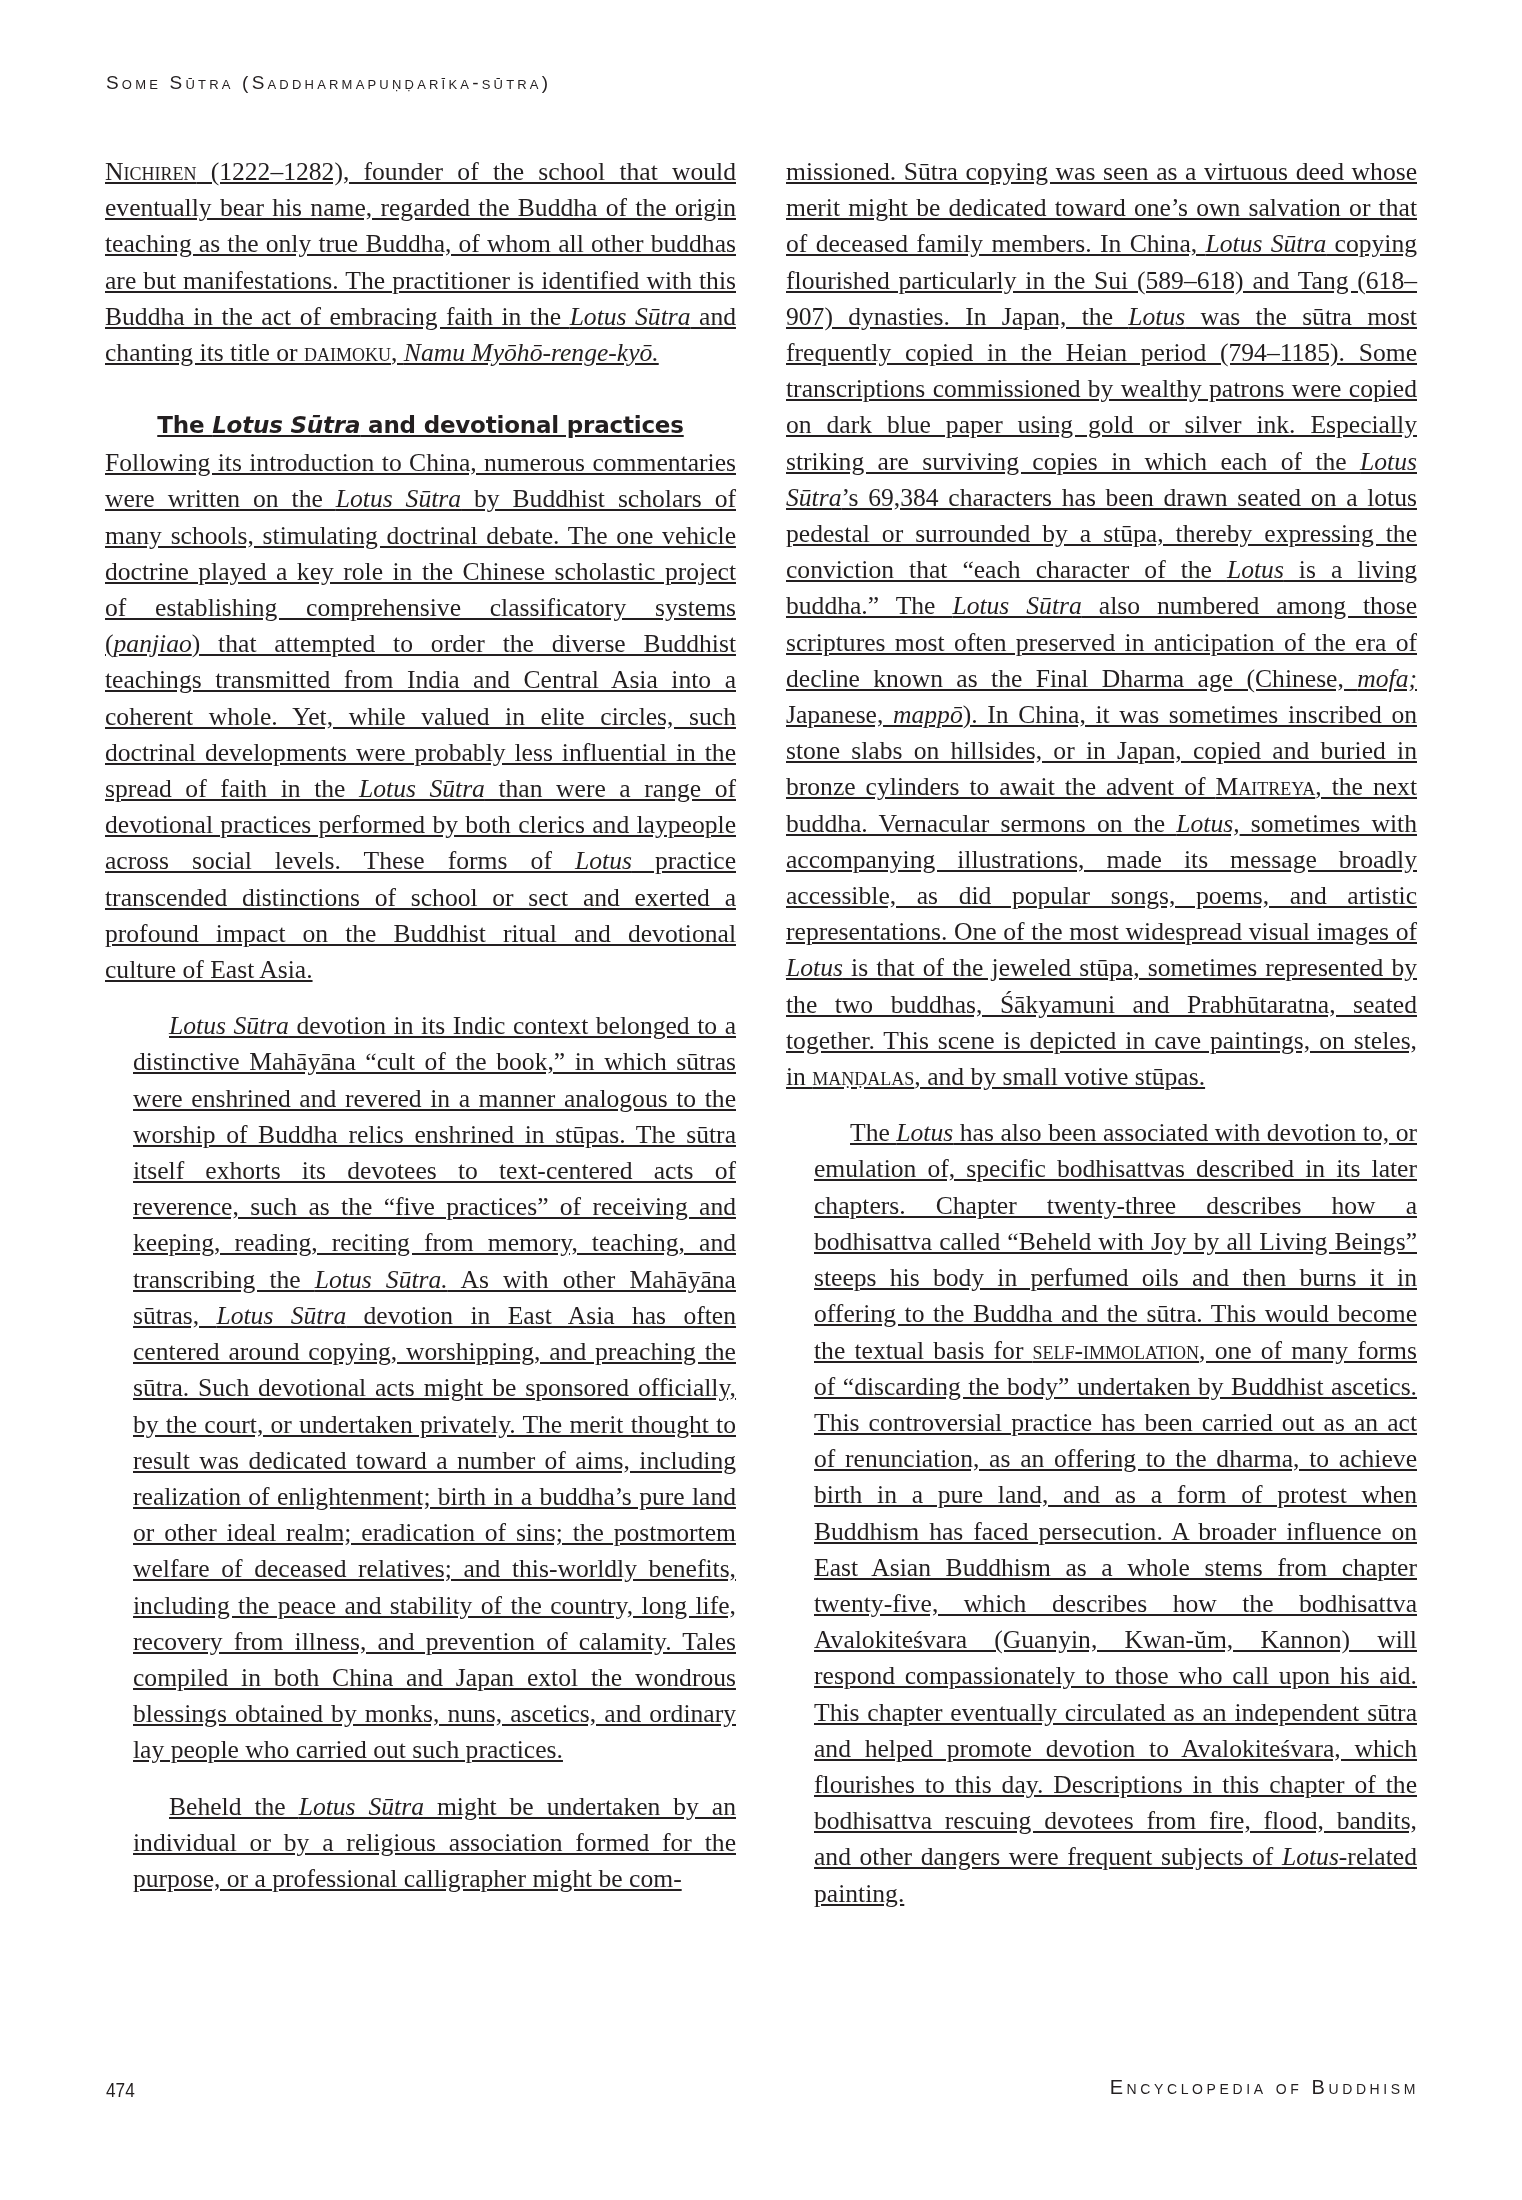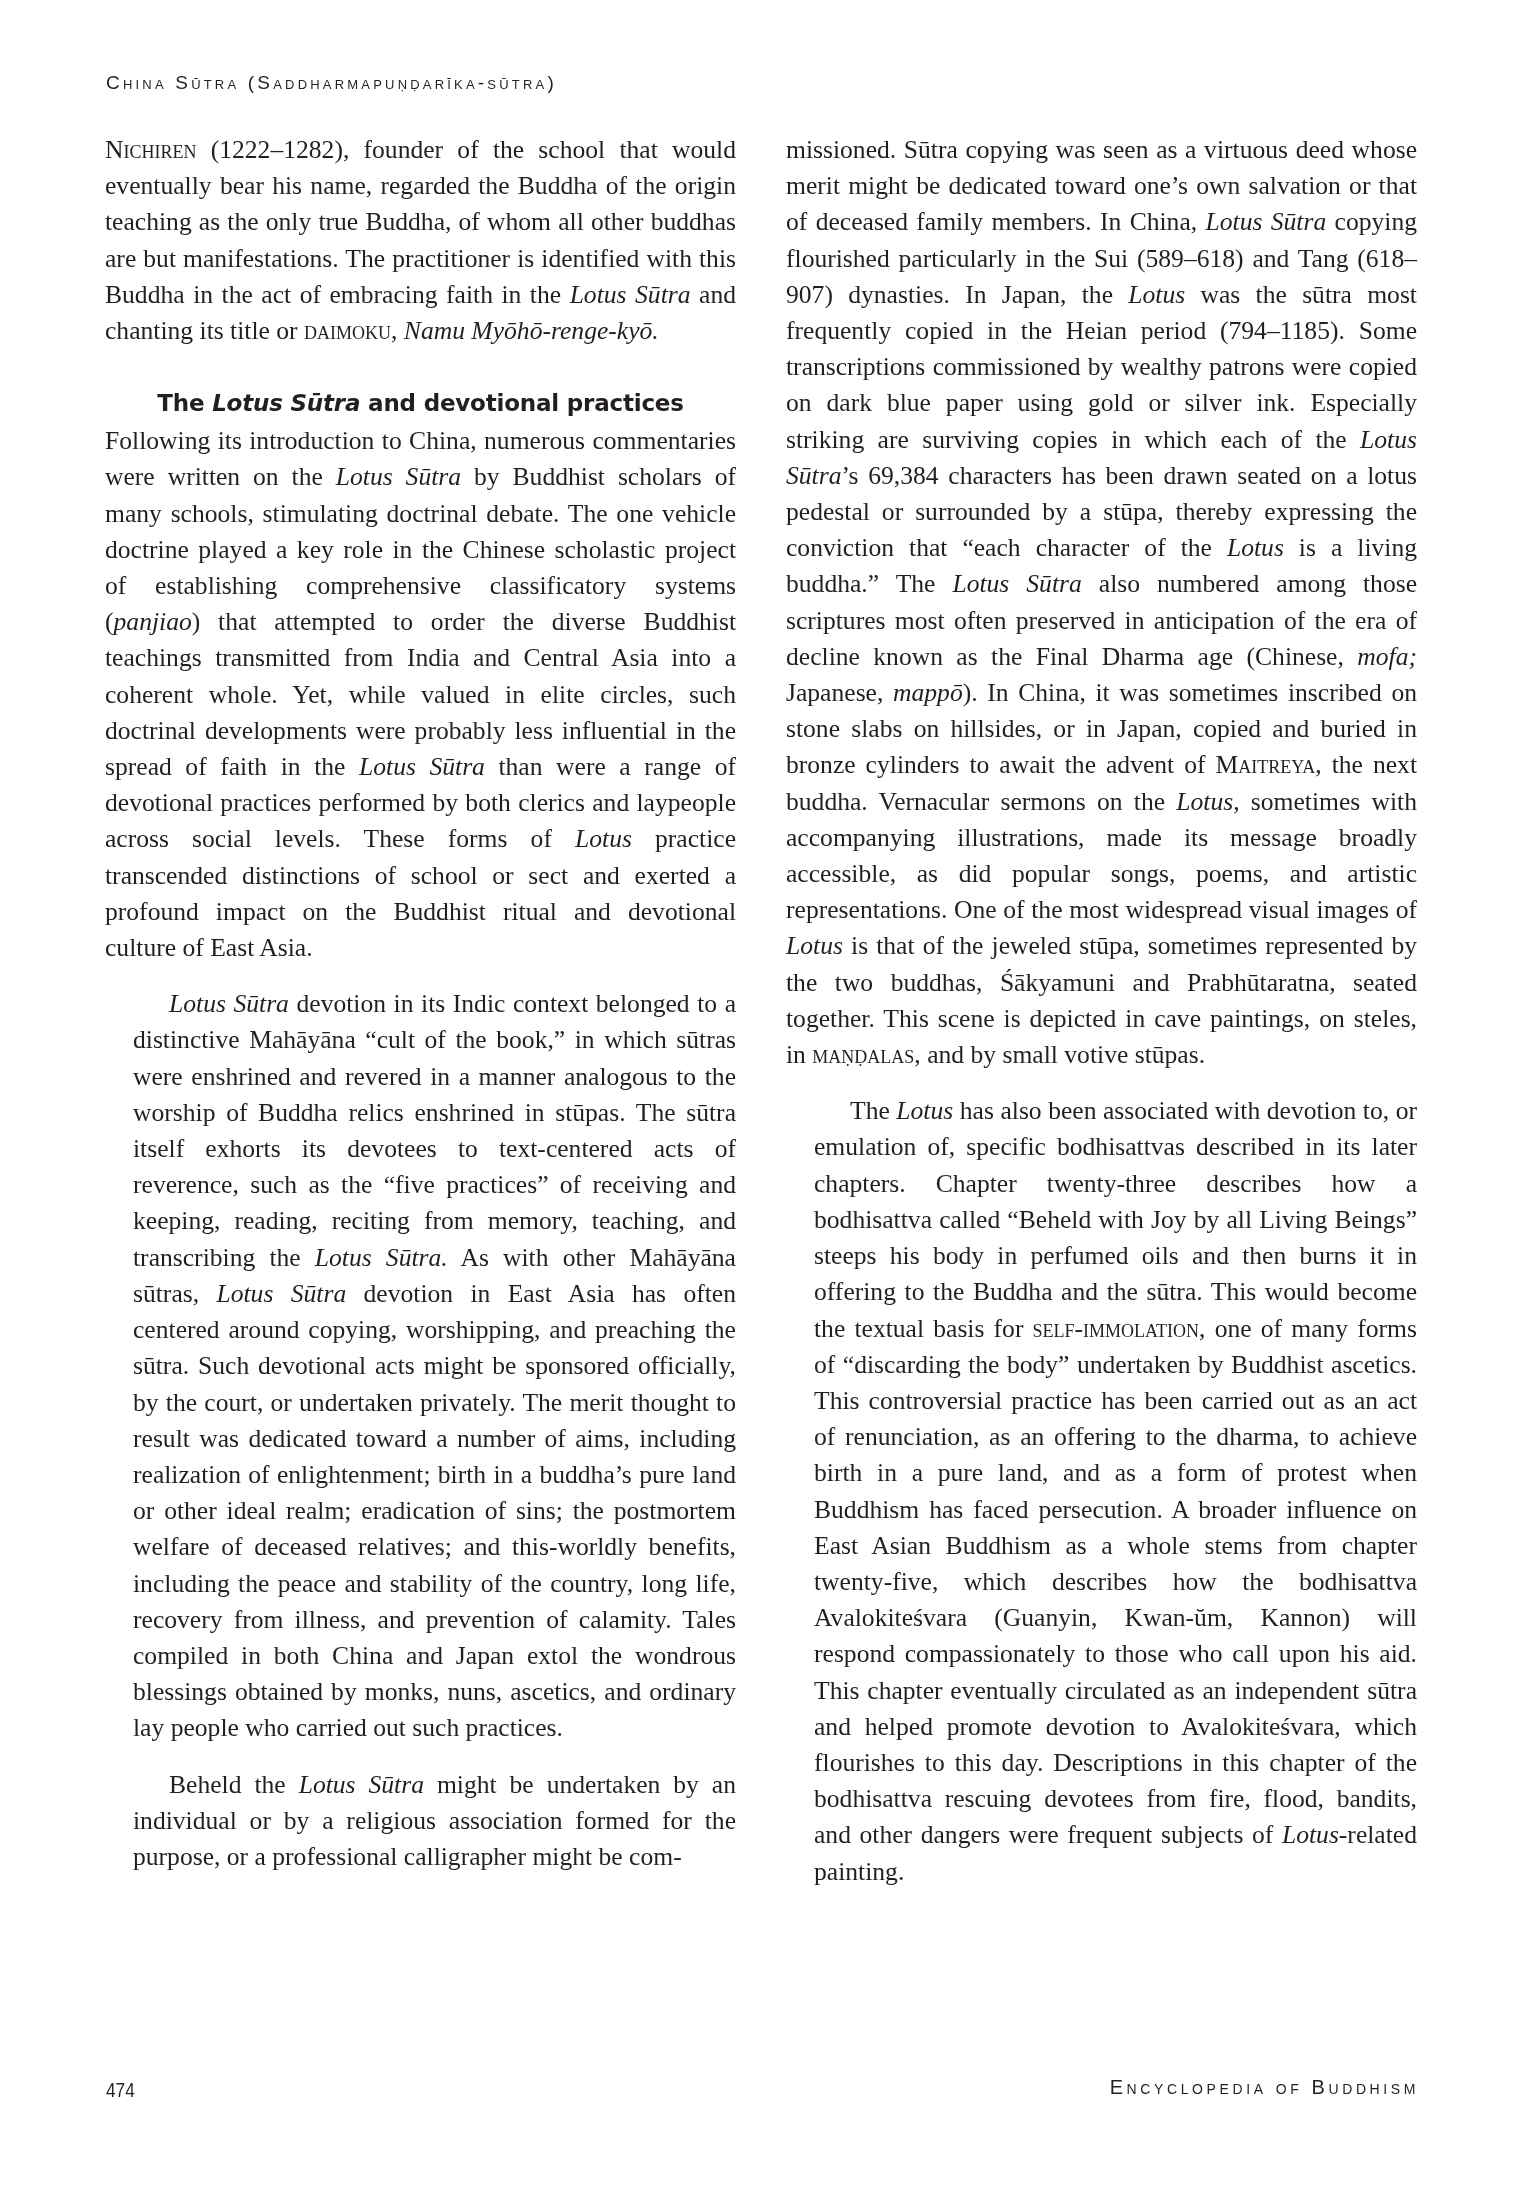--- a/index.html
+++ b/index.html
@@ -3,23 +3,23 @@
 <meta charset="utf-8">
 <style>
   html, body { margin: 0; padding: 0; background: #ffffff; }
   body { width: 1522px; height: 2200px; position: relative; overflow: hidden; color: #231f20; }
   .running-head {
     position: absolute; left: 106px; top: 72px;
     font-family: "Liberation Sans", sans-serif; font-size: 19px; letter-spacing: 3.2px;
     font-variant: small-caps; color: #231f20; white-space: nowrap;
   }
   .col {
-    position: absolute; top: 132px; width: 631px;
+    position: absolute; top: 154px; width: 631px;
     font-family: "Liberation Serif", serif; font-size: 25.6px; line-height: 36.2px;
-    text-align: justify; hyphens: manual;
+    text-align: justify; hyphens: manual; text-decoration: underline;
   }
   .col.left { left: 105px; }
   .col.right { left: 786px; }
   .col p { margin: 0; }
   .col p.indent { text-indent: 36px; }
   .col p.gap { margin-top: 20px; margin-left: 28px; }
   .sc { font-variant: small-caps; }
   .section-heading {
     margin: 36px 0 2px 0;
     font-family: "DejaVu Sans", sans-serif; font-weight: bold; font-size: 23px; line-height: 36px;
@@ -32,21 +32,21 @@
   .footer-title {
     position: absolute; right: 103px; top: 2076px;
     font-family: "Liberation Sans", sans-serif; font-size: 20px; letter-spacing: 3.6px;
     font-variant: small-caps; white-space: nowrap;
   }
   i { font-style: italic; }
 </style>
 </head>
 <body>
 
-<div class="running-head">China Sūtra (Saddharmapuṇḍarīka-sūtra)</div>
+<div class="running-head">Some Sūtra (Saddharmapuṇḍarīka-sūtra)</div>
 
 <div class="col left">
   <p><span class="sc">Nichiren</span><span> (1222–1282), founder of the school that would eventually bear his name, regarded the Buddha of the origin teaching as the only true Buddha, of whom all other buddhas are but manifestations. The practitioner is identified with this Buddha in the act of embracing faith in the </span><i>Lotus Sūtra</i><span> and chanting its title or </span><span class="sc">daimoku</span><span>, </span><i>Namu Myōhō-renge-kyō.</i></p>
 
   <div class="section-heading"><span>The </span><i>Lotus Sūtra</i><span> and devotional practices</span></div>
 
   <p><span>Following its introduction to China, numerous commentaries were written on the </span><i>Lotus Sūtra</i><span> by Buddhist scholars of many schools, stimulating doctrinal debate. The one vehicle doctrine played a key role in the Chinese scholastic project of establishing comprehensive classificatory systems (</span><i>panjiao</i><span>) that attempted to order the diverse Buddhist teachings transmitted from India and Central Asia into a coherent whole. Yet, while valued in elite circles, such doctrinal developments were probably less influential in the spread of faith in the </span><i>Lotus Sūtra</i><span> than were a range of devotional practices performed by both clerics and laypeople across social levels. These forms of </span><i>Lotus</i><span> practice transcended distinctions of school or sect and exerted a profound impact on the Buddhist ritual and devotional culture of East Asia.</span></p>
 
   <p class="indent gap"><i>Lotus Sūtra</i><span> devotion in its Indic context belonged to a distinctive Mahāyāna “cult of the book,” in which sūtras were enshrined and revered in a manner analogous to the worship of Buddha relics enshrined in stūpas. The sūtra itself exhorts its devotees to text-centered acts of reverence, such as the “five practices” of receiving and keeping, reading, reciting from memory, teaching, and transcribing the </span><i>Lotus Sūtra.</i><span> As with other Mahāyāna sūtras, </span><i>Lotus Sūtra</i><span> devotion in East Asia has often centered around copying, worshipping, and preaching the sūtra. Such devotional acts might be sponsored officially, by the court, or undertaken privately. The merit thought to result was dedicated toward a number of aims, including realization of enlightenment; birth in a buddha’s pure land or other ideal realm; eradication of sins; the postmortem welfare of deceased relatives; and this-worldly benefits, including the peace and stability of the country, long life, recovery from illness, and prevention of calamity. Tales compiled in both China and Japan extol the wondrous blessings obtained by monks, nuns, ascetics, and ordinary lay people who carried out such practices.</span></p>
 

